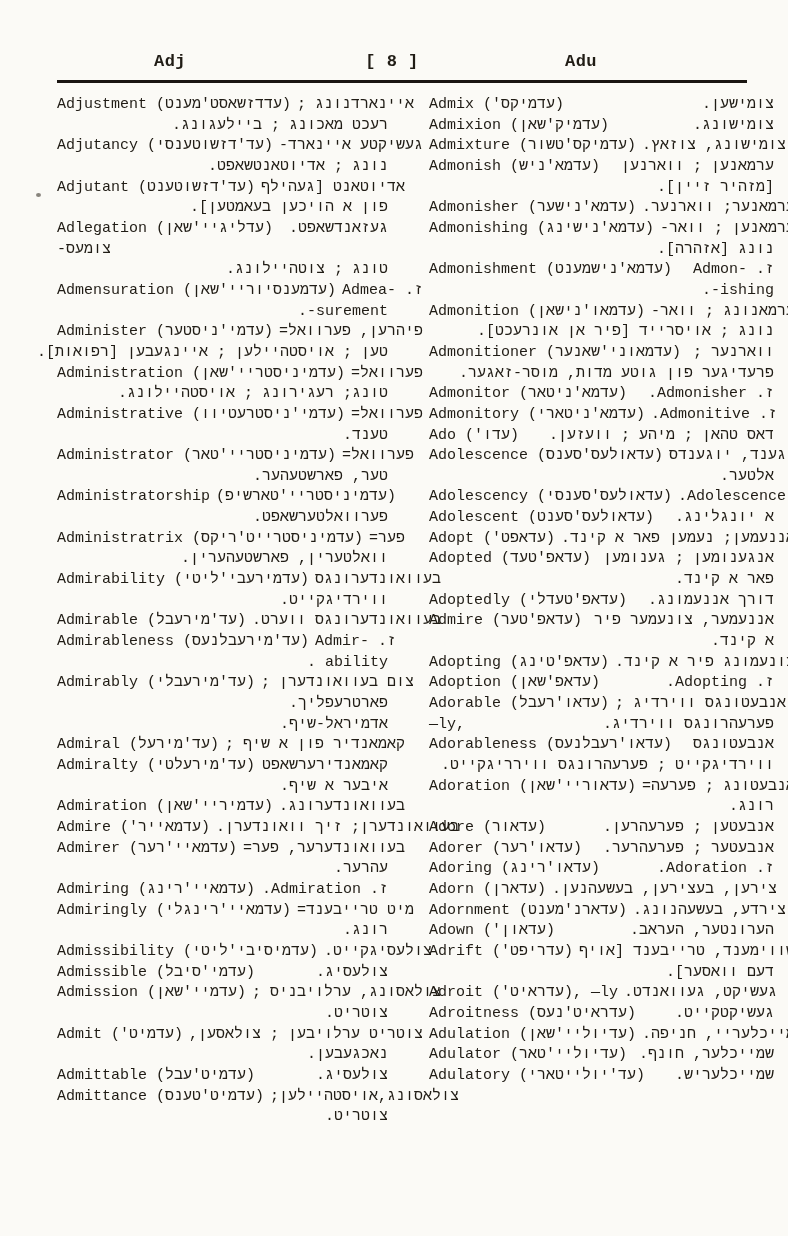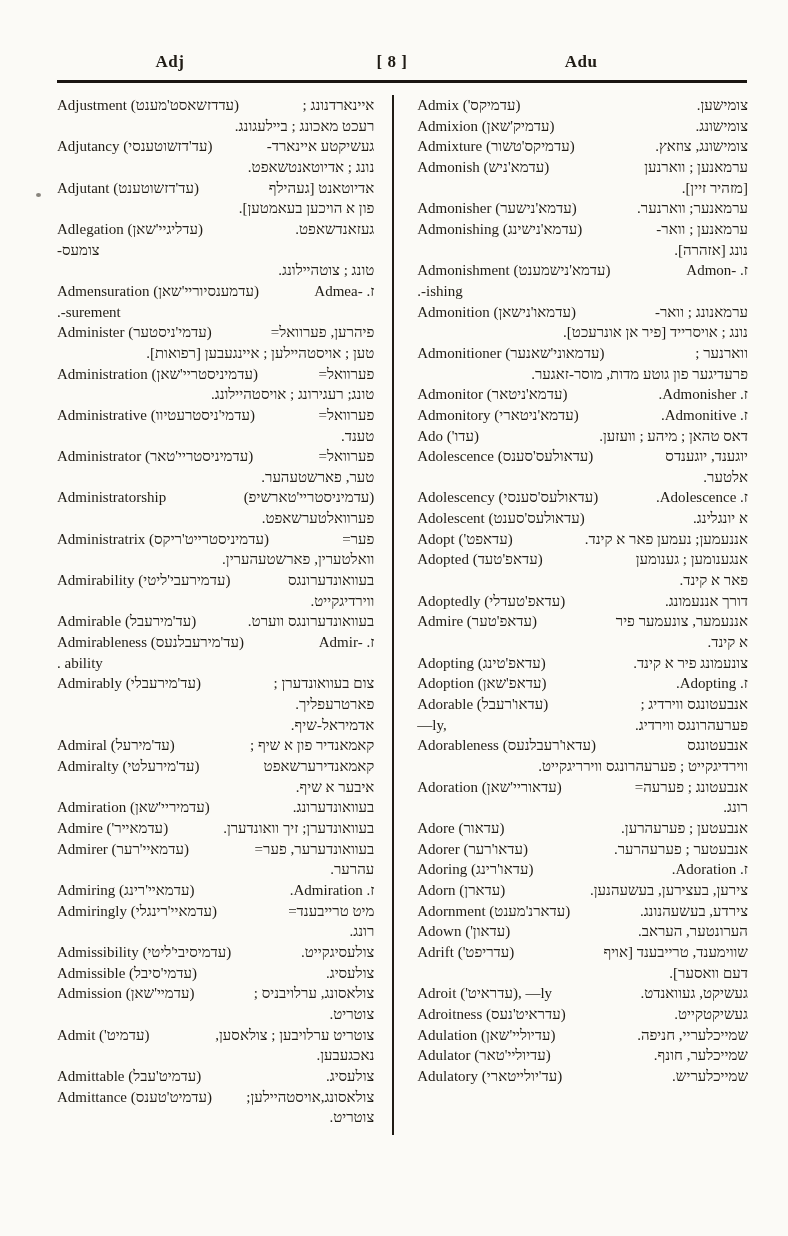--- a/index.html
+++ b/index.html
@@ -1,37 +1,37 @@
 <!DOCTYPE html>
 <html><head>
 <meta charset="utf-8">
 <style>
   html,body{margin:0;padding:0;}
   body{
     width:788px;height:1236px;overflow:hidden;
     background:#fbfaf6;color:#201c15;
     font-family:"Liberation Serif","DejaVu Serif","DejaVu Sans",serif;
   }
-  .sheet{position:relative;width:788px;height:1236px;overflow:hidden;}
+  .sheet{position:relative;width:788px;height:1236px;overflow:hidden;font-family:Liberation Mono, monospace;}
   .header{position:relative;height:24px;margin-top:52px;font-weight:bold;font-size:17px;letter-spacing:.5px;}
   .header span{position:absolute;transform:translateX(-50%);white-space:nowrap;}
   .g-left{left:170px;}
   .g-center{left:392px;}
   .g-right{left:581px;}
   .rule{margin:4px 41px 0 57px;height:3px;background:#1a1511;}
   .columns{display:flex;align-items:stretch;margin:12px 0 0 57px;width:691px;min-height:1040px;}
   .col{font-size:15px;line-height:20.65px;}
   .col-left{width:331px;padding-right:18px;}
   .divider{width:2px;background:#201b14;}
   .col-right{width:345px;padding-left:23px;}
   .line{white-space:nowrap;}
   .first{display:flex;justify-content:space-between;align-items:baseline;gap:6px;}
   .hw{direction:ltr;unicode-bidi:isolate;}
   .def{direction:rtl;unicode-bidi:isolate;}
-  .cont{}
+  .cont{text-align:right;}
   .speck{position:absolute;left:36px;top:193px;width:5px;height:4px;border-radius:50%;background:rgba(40,34,24,.55);}
 </style>
 </head>
 <body>
 
 <div class="sheet">
   <div class="speck"></div>
   <div class="header">
     <span class="g-left">Adj</span>
     <span class="g-center">[ 8 ]</span>

